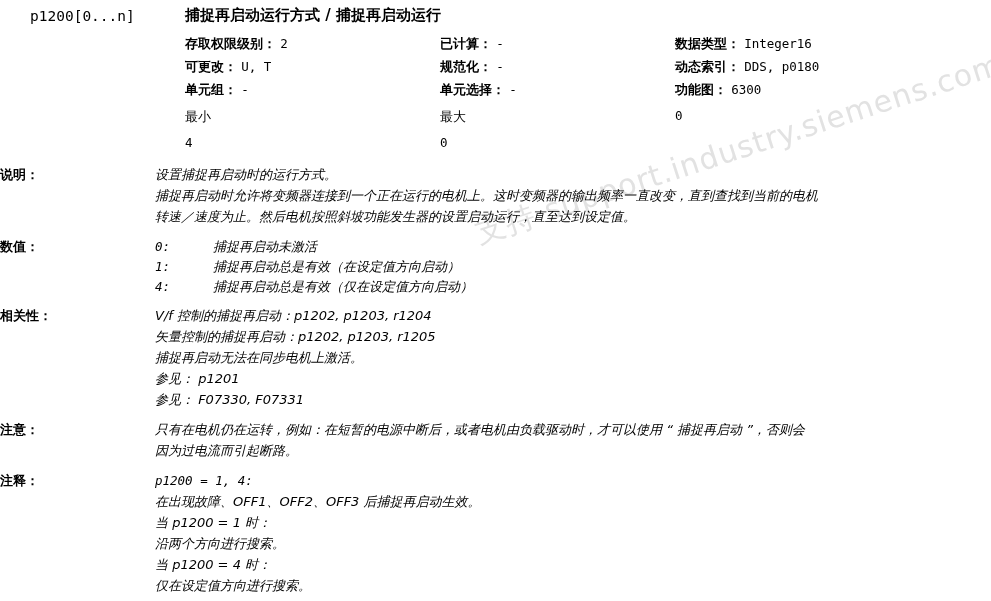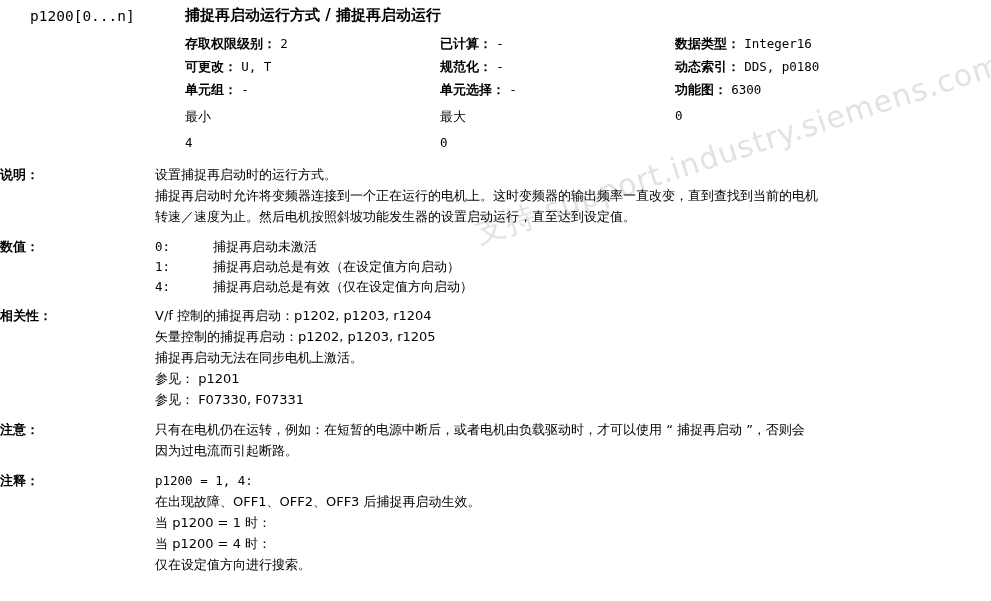--- a/index.html
+++ b/index.html
@@ -112,20 +112,21 @@
     width: 155px;
     box-sizing: border-box;
     font-weight: bold;
     font-size: 13px;
     line-height: 20px;
   }
   .sec-body {
     flex: 1 1 auto;
     padding-left: 0px;
     padding-right: 12px;
+    font-style: italic;
   }
   .line {
     line-height: 20px;
     font-size: 13px;
     margin-bottom: 1px;
   }
   .line.mono {
     font-family: "DejaVu Sans Mono", monospace;
     font-size: 12.5px;
   }
@@ -256,20 +257,21 @@
           <div class="line">因为过电流而引起断路。</div>
         </div>
       </div>
 
       <div class="section">
         <div class="sec-label">注释：</div>
         <div class="sec-body">
           <div class="line mono">p1200 = 1, 4:</div>
           <div class="line">在出现故障、OFF1、OFF2、OFF3 后捕捉再启动生效。</div>
           <div class="line">当 p1200 = 1 时：</div>
+          <div class="line">沿两个方向进行搜索。</div>
           <div class="line">当 p1200 = 4 时：</div>
           <div class="line">仅在设定值方向进行搜索。</div>
 
         </div>
       </div>
 
     </div>
   </div>
 </div>
 

